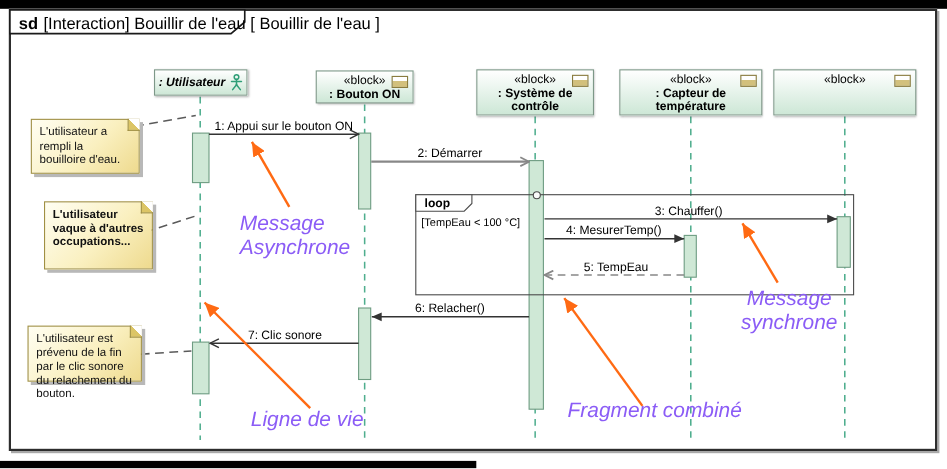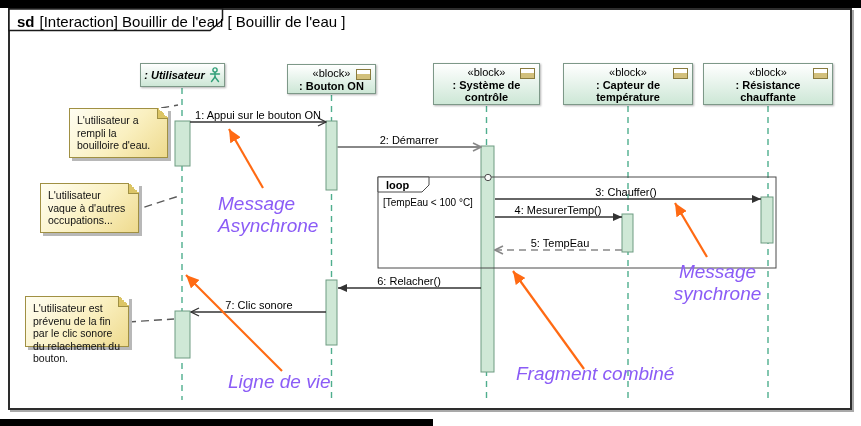--- a/index.html
+++ b/index.html
@@ -136,40 +136,39 @@
   </div>
 
   <div class="head" style="left:563px;top:63px;width:130px;height:42px;">
     <span class="stereo">«block»</span>
     <span class="bname">: Capteur de température</span>
     <span class="blkicon"></span>
   </div>
 
   <div class="head" style="left:703px;top:63px;width:130px;height:42px;">
     <span class="stereo">«block»</span>
-    <span class="bname">: Résistance chauffante</span>
     <span class="blkicon"></span>
   </div>
 
   <div class="msg-label" style="left:258px;top:109px;">1: Appui sur le bouton ON</div>
   <div class="msg-label" style="left:409px;top:134px;">2: Démarrer</div>
   <div class="msg-label" style="left:626px;top:186px;">3: Chauffer()</div>
   <div class="msg-label" style="left:558px;top:204px;">4: MesurerTemp()</div>
   <div class="msg-label" style="left:560px;top:237px;">5: TempEau</div>
   <div class="msg-label" style="left:409px;top:275px;">6: Relacher()</div>
   <div class="msg-label" style="left:259px;top:299px;">7: Clic sonore</div>
 
   <div class="loop-op">loop</div>
   <div class="guard">[TempEau &lt; 100 °C]</div>
 
-  <div class="note" style="left:28px;top:108px;width:99px;height:50px;margin-left:41px;">
+  <div class="note" style="left:28px;top:108px;width:99px;height:50px;">
     <span class="fold"></span>
     <span>L'utilisateur a rempli la bouilloire d'eau.</span>
   </div>
-  <div class="note" style="left:40px;top:183px;width:99px;height:50px;">
+  <div class="note" style="left:40px;top:183px;width:99px;height:62px;font-weight:bold;">
     <span class="fold"></span>
     <span>L'utilisateur vaque à d'autres occupations...</span>
   </div>
   <div class="note" style="left:25px;top:296px;width:104px;height:51px;">
     <span class="fold"></span>
     <span>L'utilisateur est prévenu de la fin par le clic sonore du relachement du bouton.</span>
   </div>
 
   <div class="annotation ann-async">Message Asynchrone</div>
   <div class="annotation ann-sync">Message synchrone</div>

